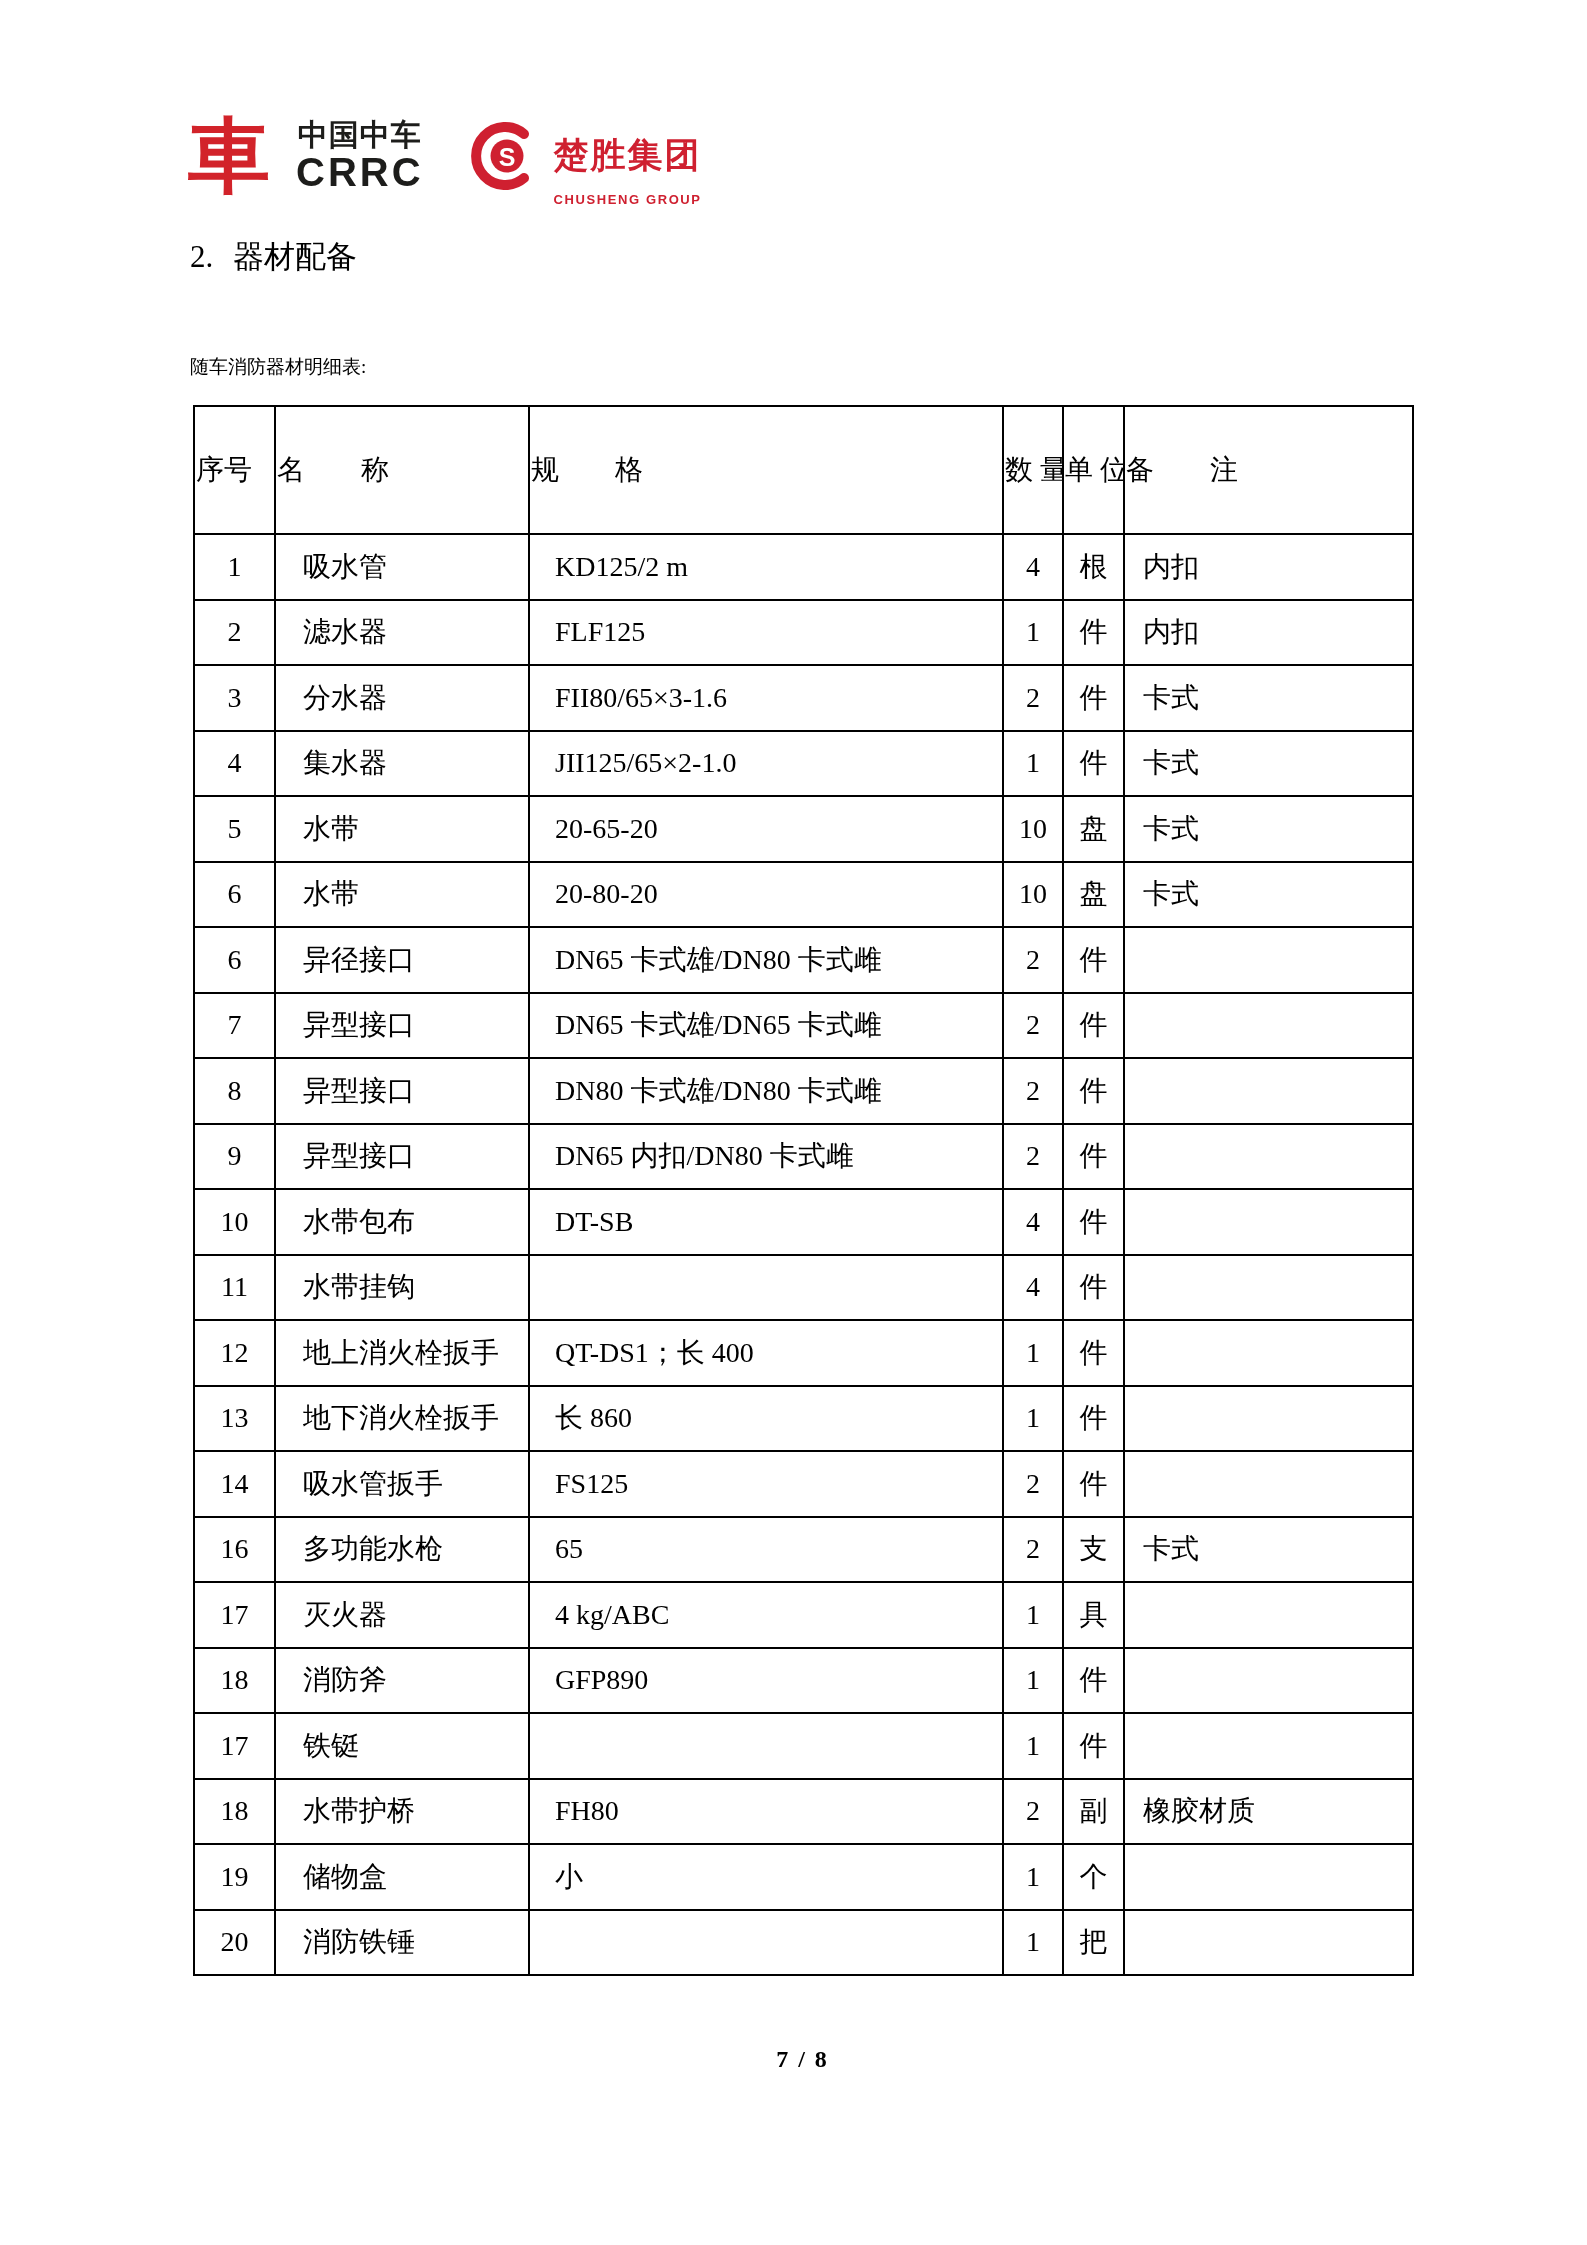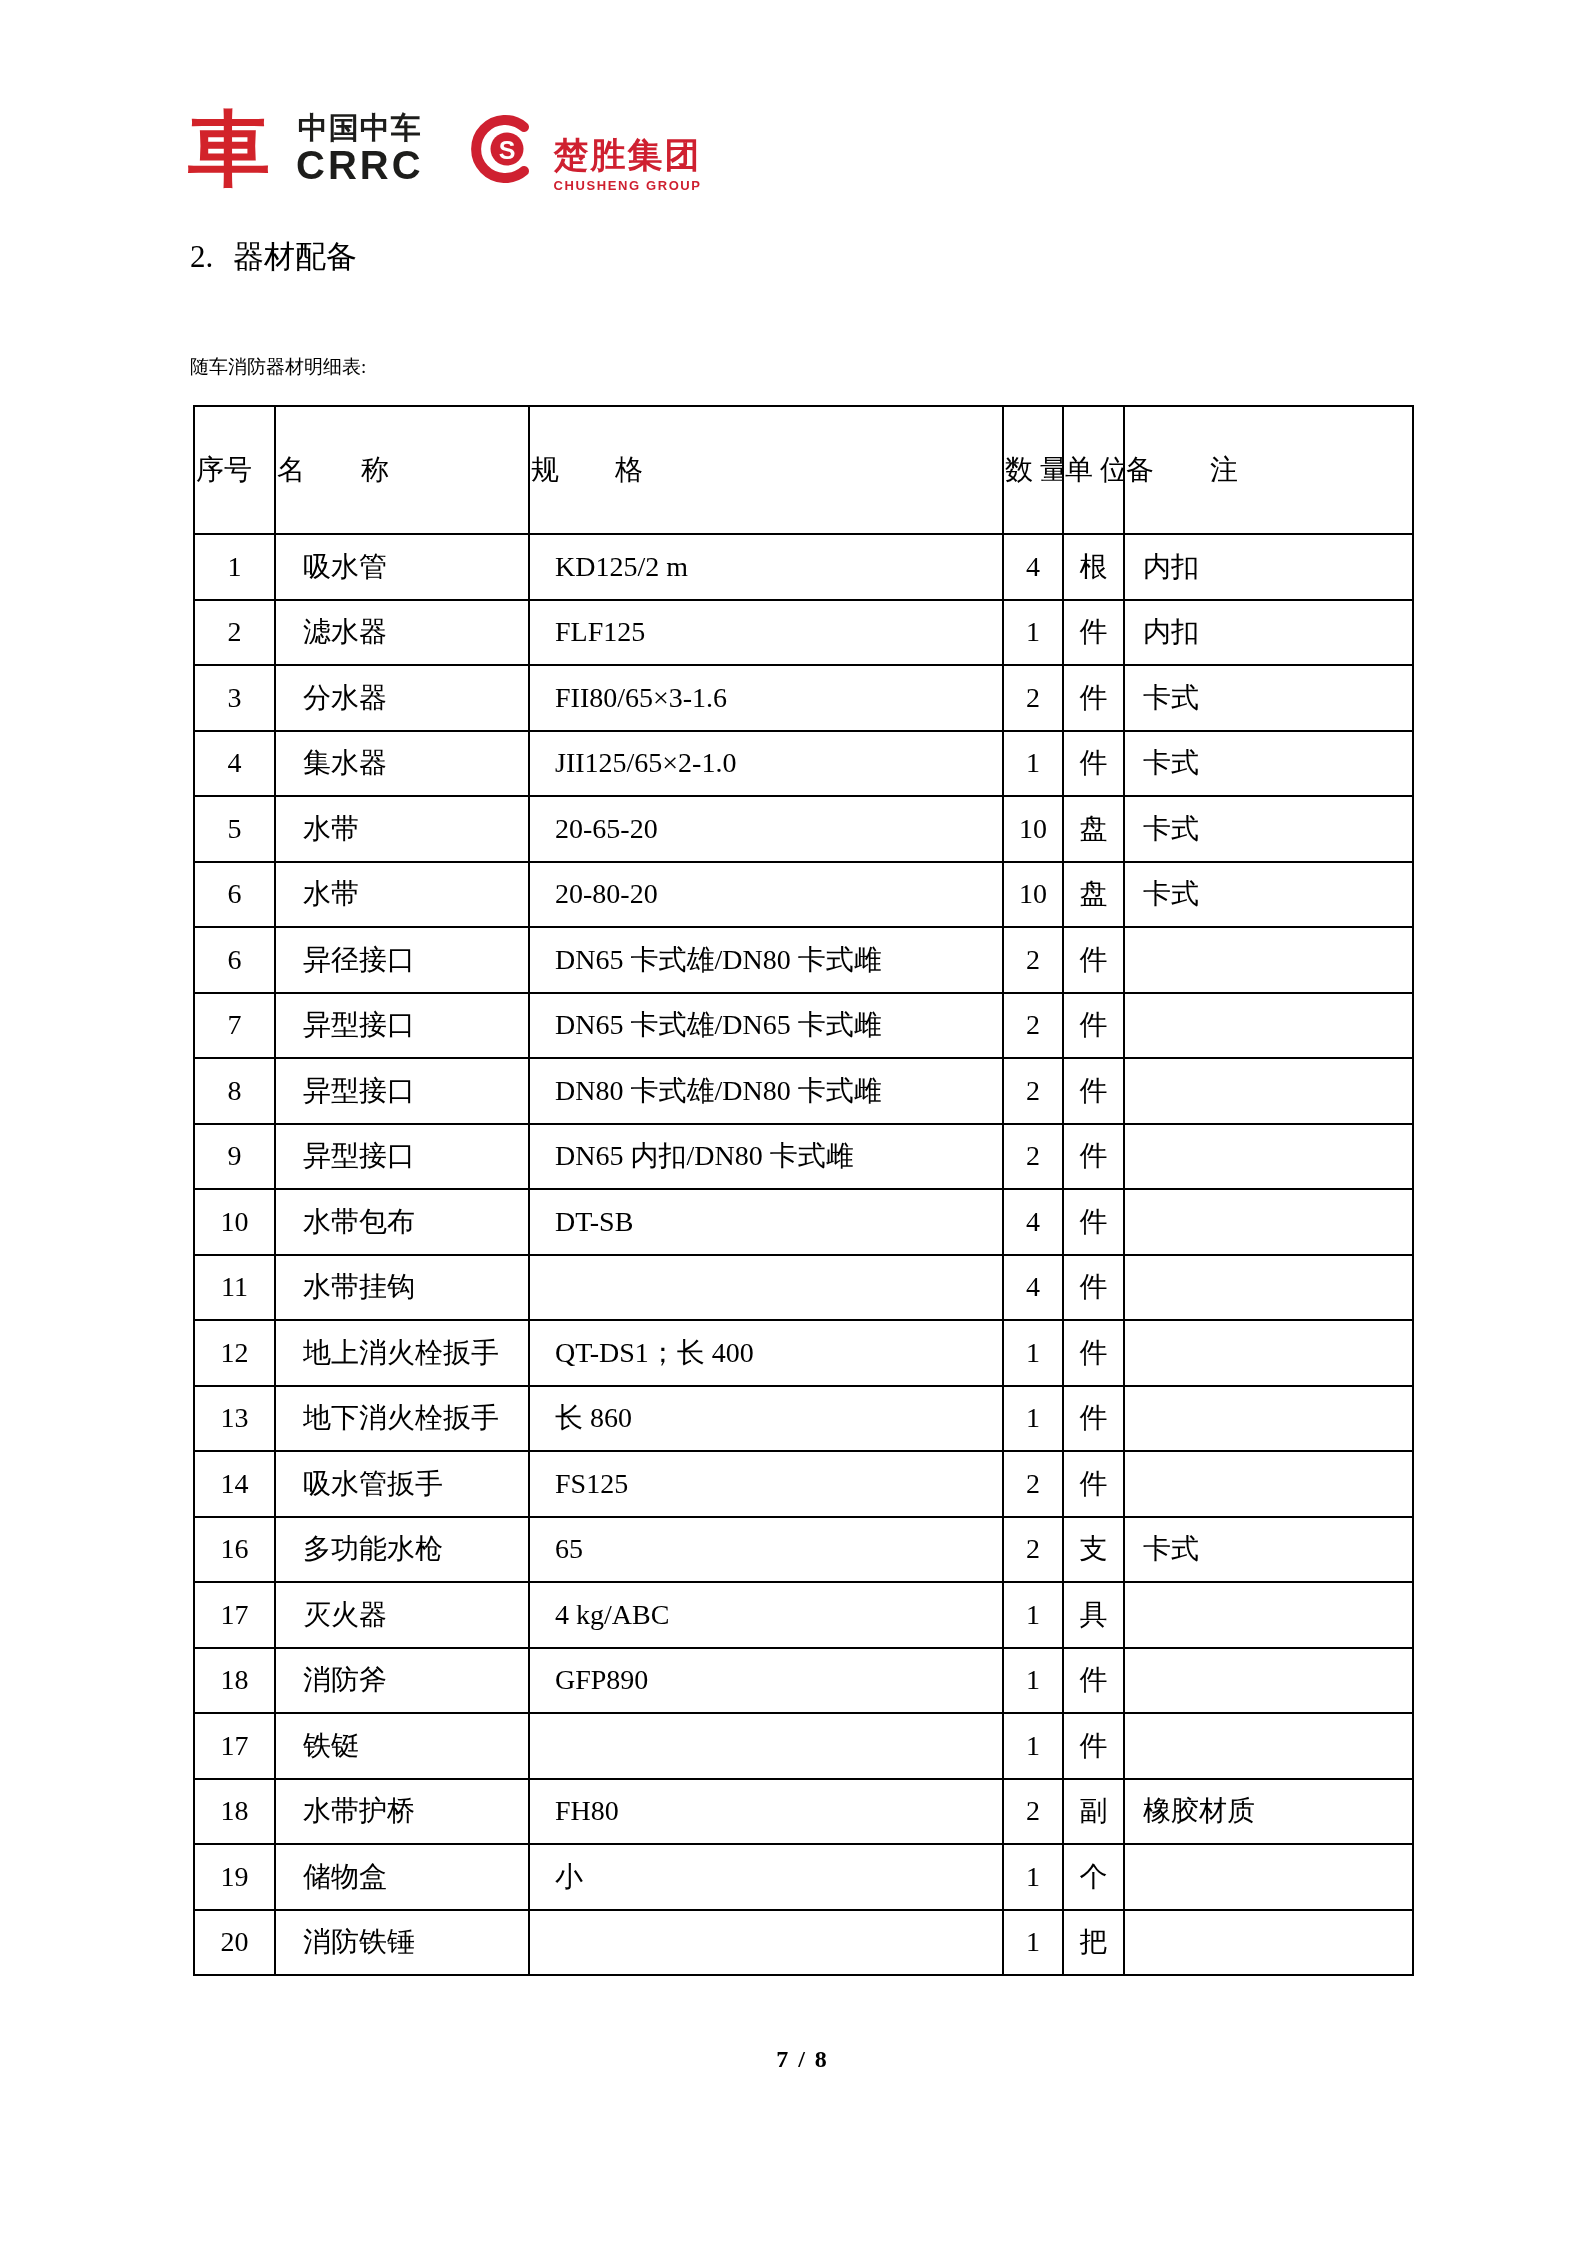--- a/index.html
+++ b/index.html
@@ -16,21 +16,21 @@
   .crrc-text{display:flex;flex-direction:column;justify-content:center;line-height:1;text-align:center;}
   .crrc-cn{font-family:"DejaVu Sans","Liberation Sans",sans-serif;font-weight:bold;
     font-size:30px;color:#1d1d1b;letter-spacing:1px;}
   .crrc-en{font-family:"Liberation Sans","DejaVu Sans",sans-serif;font-weight:bold;
     font-size:40px;color:#1d1d1b;letter-spacing:3px;margin-top:2px;}
   .cs-block{display:flex;align-items:center;gap:14px;margin-left:14px;}
   .cs-text{display:flex;flex-direction:column;line-height:1;}
   .cs-cn{font-family:"DejaVu Sans","Liberation Sans",sans-serif;font-weight:bold;
     font-size:35px;color:#cf2030;letter-spacing:2px;margin-top:32px;}
   .cs-en{font-family:"Liberation Sans","DejaVu Sans",sans-serif;font-weight:bold;
-    font-size:13px;color:#cf2030;letter-spacing:1.6px;margin-top:6px;}
+    font-size:13px;color:#cf2030;letter-spacing:1.6px;margin-top:20px;}
   
   .section-heading{position:absolute;left:190px;top:236px;font-size:31px;word-spacing:12px;}
   .table-caption{position:absolute;left:190px;top:354px;font-size:19px;}
   
   table.equip{
     position:absolute;left:193px;top:405px;width:1219px;
     border-collapse:collapse;table-layout:fixed;font-size:28px;
   }
   table.equip td,table.equip th{
     border:2px solid #000;vertical-align:middle;font-weight:normal;

